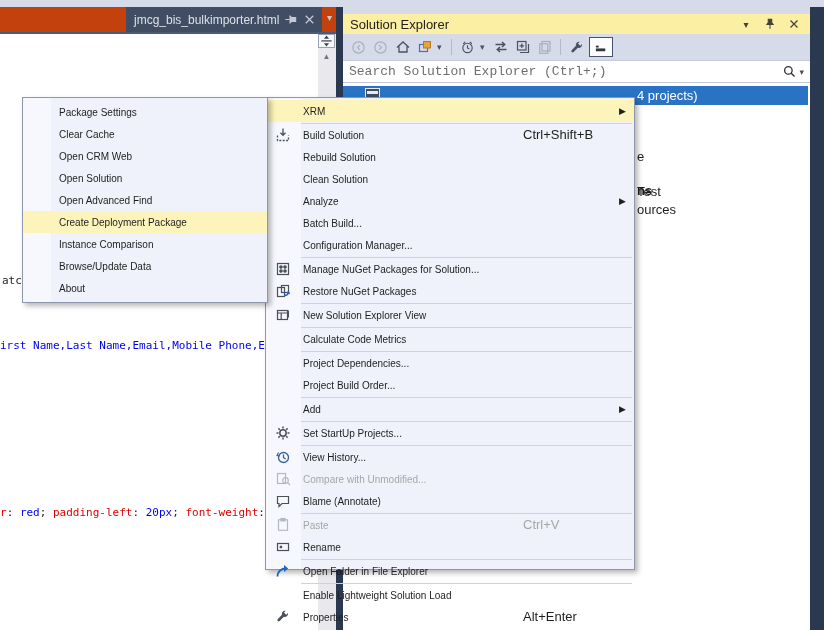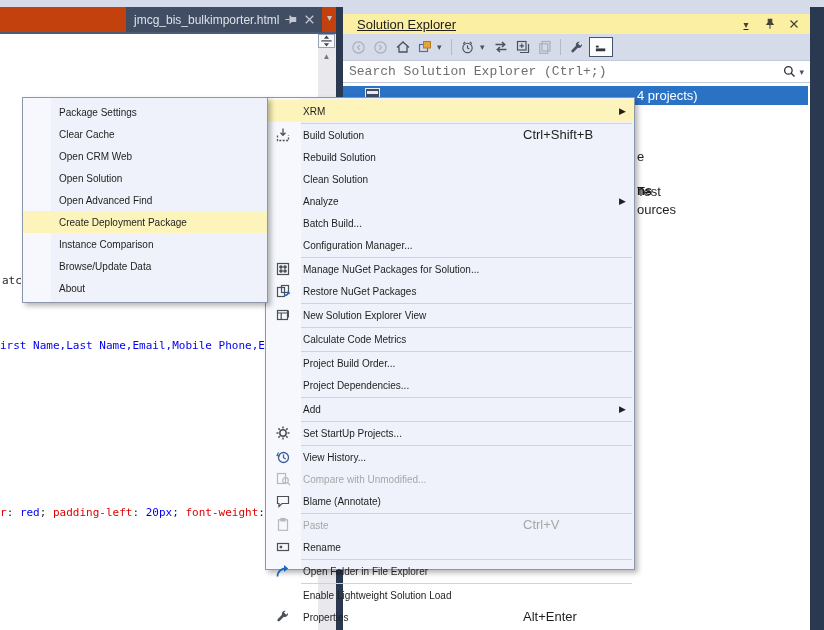--- a/index.html
+++ b/index.html
@@ -33,21 +33,21 @@
   .split-box { position:absolute; left:0; top:0; width:17px; height:14px; background:#F7F8FA; border:1px solid #9AA2B4; color:#3C4350; }
   .scroll-up { position:absolute; left:0; top:18px; width:17px; text-align:center; font-size:8px; color:#6F7685; }
   .vdark { position:absolute; left:336px; top:7px; width:7px; height:623px; background:#2B3950; z-index:2; }
   .right-dark { position:absolute; left:810px; top:7px; width:14px; height:623px; background:#2B3950; z-index:2; }
 
   
   .sepanel { position:absolute; left:343px; top:0; width:467px; height:630px; background:#fff; z-index:3; }
   .se-lav { position:absolute; left:0; top:0; width:467px; height:14px; background:#D5DBE9; }
   .se-title {
     position:absolute; left:0; top:14px; width:467px; height:20px; background:#FBEFA3;
-    display:flex; align-items:center; padding-left:14px; color:#24201A;text-decoration:underline;
+    display:flex; align-items:center; padding-left:7px; color:#24201A;
   }
   .se-title .spacer { flex:1; }
   .se-title .tbico { width:16px; height:16px; margin-right:8px; color:#43413A; display:flex; align-items:center; justify-content:center; }
   .se-title .caret { font-size:10px; }
   .se-toolbar {
     position:absolute; left:0; top:34px; width:467px; height:26px; background:#D6DBE9;
     display:flex; align-items:center; padding-left:6px; gap:3px;
   }
   .tbtn { width:19px; height:20px; display:flex; align-items:center; justify-content:center; color:#4A5160; }
   .tbtn.dis { color:#A9AEBC; }
@@ -320,24 +320,24 @@
       <span class="mil">New Solution Explorer View</span>
     </div>
     <div class="msep"></div>
 
     <div class="mi">
       <span class="mil">Calculate Code Metrics</span>
     </div>
     <div class="msep"></div>
 
     <div class="mi">
+      <span class="mil">Project Dependencies...</span>
+    </div>
+    <div class="mi">
       <span class="mil">Project Build Order...</span>
-    </div>
-    <div class="mi">
-      <span class="mil">Project Dependencies...</span>
     </div>
     <div class="msep"></div>
 
     <div class="mi">
       <span class="mil">Add</span>
       <span class="sub-arrow">▶</span>
     </div>
     <div class="msep"></div>
 
     <div class="mi">

